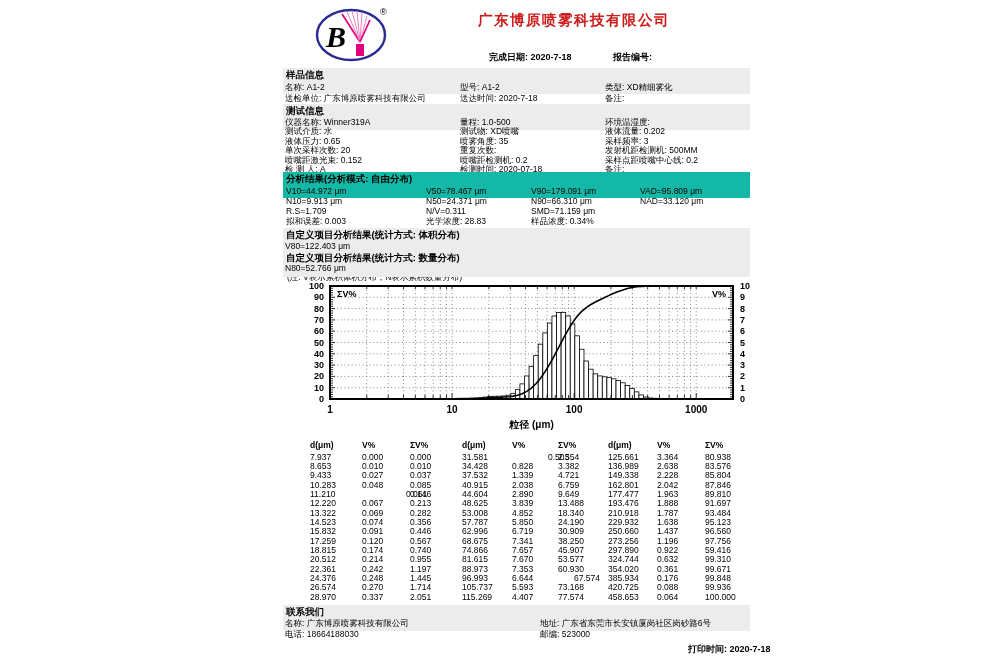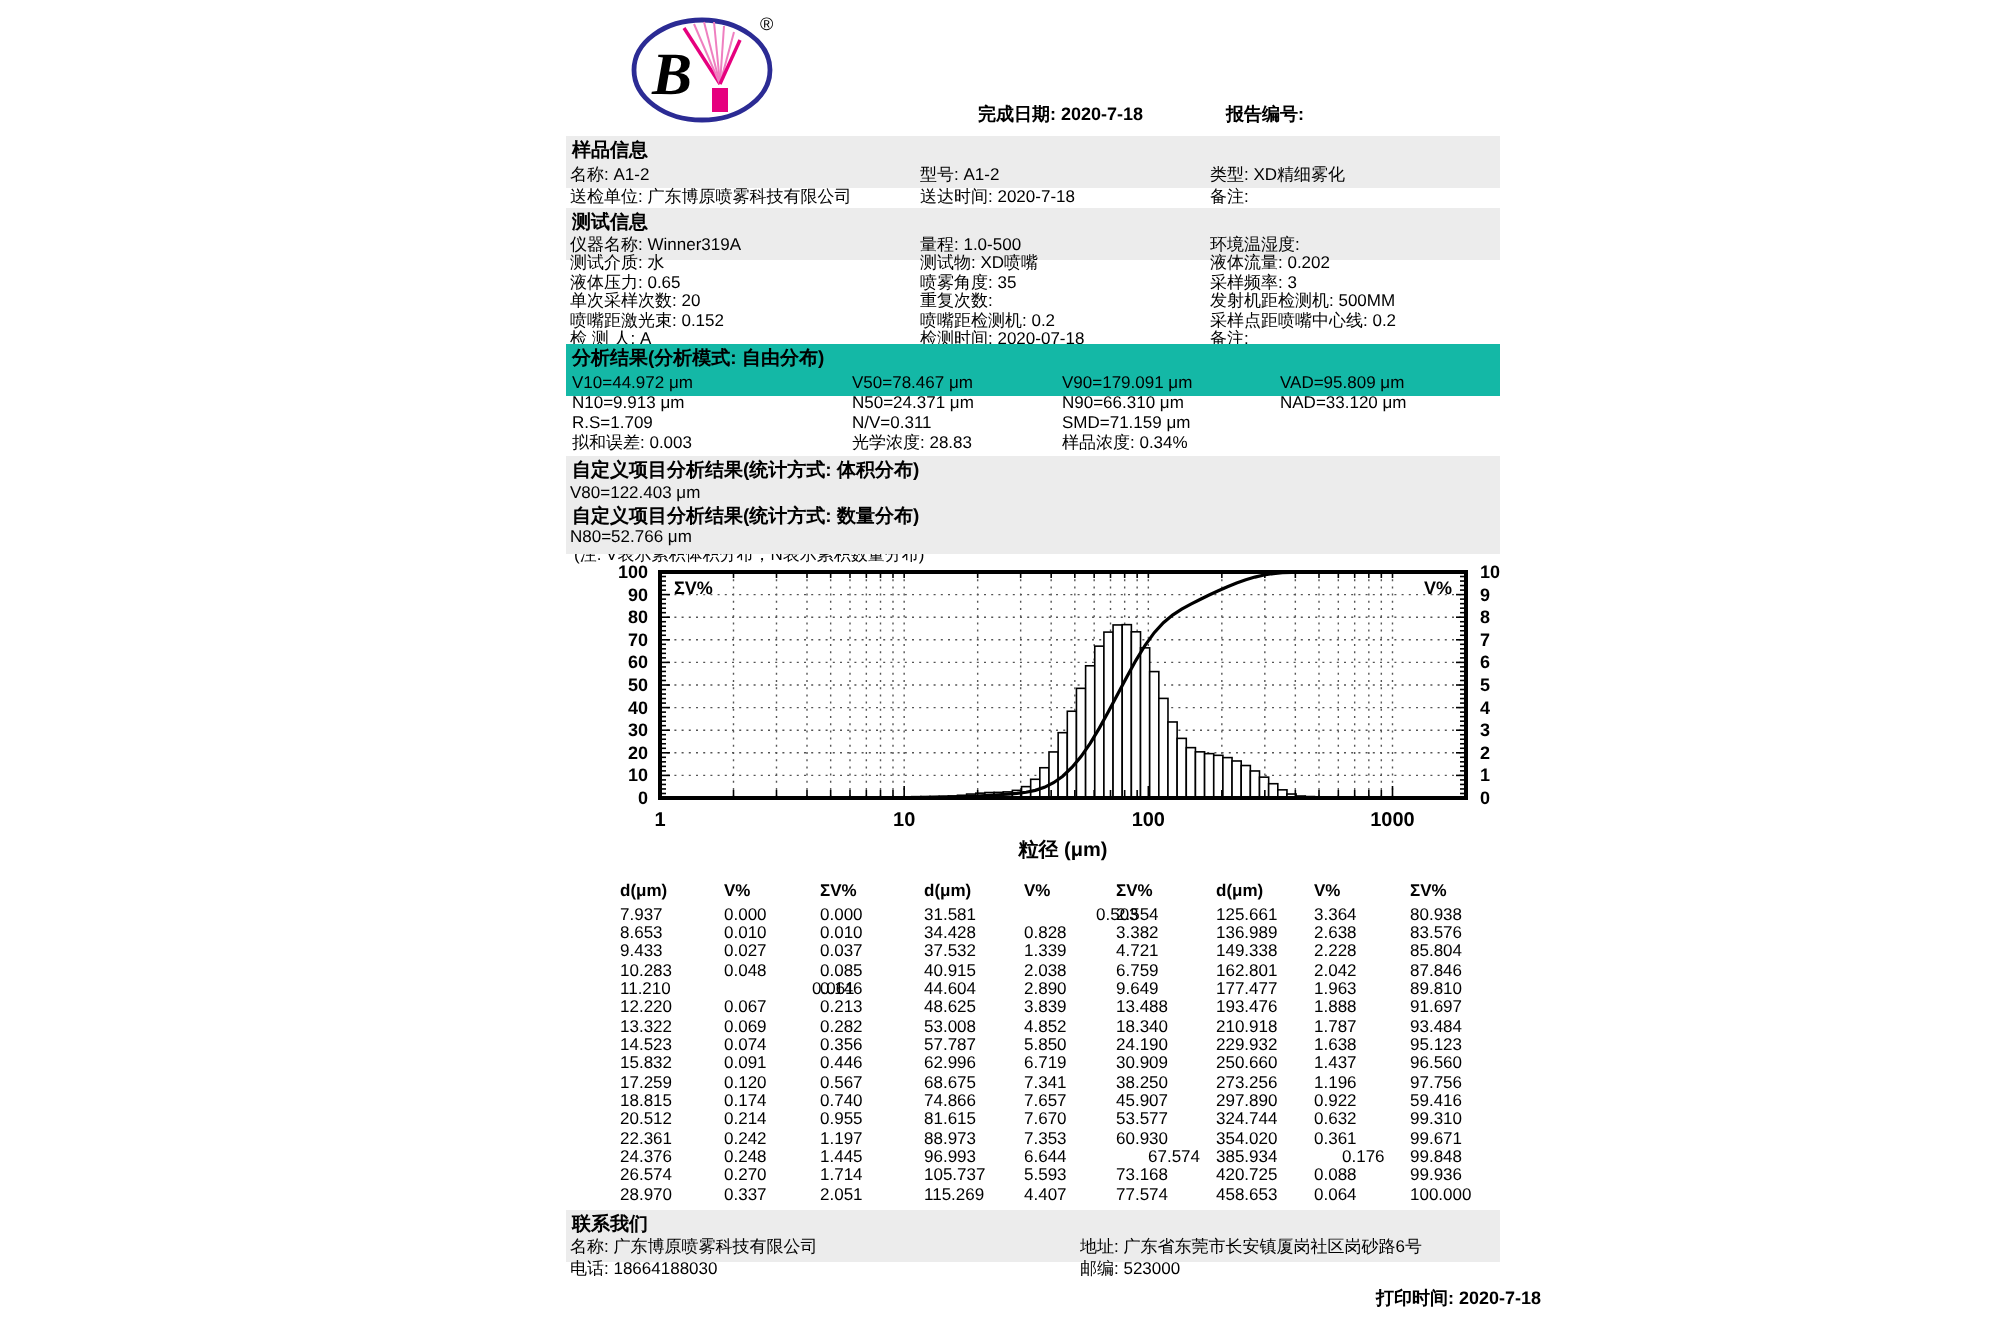--- a/index.html
+++ b/index.html
@@ -29,20 +29,21 @@
         <line x1="46" y1="38" x2="33" y2="8" stroke="#ef7fc0" stroke-width="1"></line>
         <line x1="46" y1="38" x2="38" y2="7" stroke="#ef7fc0" stroke-width="1"></line>
         <line x1="46" y1="38" x2="43" y2="7" stroke="#ef7fc0" stroke-width="1"></line>
         <line x1="46" y1="38" x2="48" y2="9" stroke="#ef7fc0" stroke-width="1"></line>
         <line x1="46" y1="38" x2="53" y2="12" stroke="#ef7fc0" stroke-width="1"></line>
         <line x1="46" y1="38" x2="56" y2="16" stroke="#e6007e" stroke-width="1.7"></line>
         <rect x="42" y="40" width="8" height="12" fill="#e6007e"></rect>
         <text x="12" y="43" font-size="30" font-family="&quot;Liberation Serif&quot;,serif" font-style="italic" font-weight="bold" fill="#e6007e">B</text>
         <text x="66" y="11" font-size="9" fill="#2b2b94">®</text>
       </svg></div>
+  <div class="title" id="title" style="color: rgb(204, 28, 28);">广东博原喷雾科技有限公司</div>
   <span class="txt hdr" style="left:489px;top:52px">完成日期: 2020-7-18</span>
   <span class="txt hdr" style="left:613px;top:52px">报告编号:</span>
 
   <span class="txt" style="left:287px;top:272px">(注: V表示累积体积分布，N表示累积数量分布)</span>
 
   <svg id="chart" width="470" height="152" style="position:absolute;left:283px;top:282px">
       <line x1="47" y1="105.7" x2="450" y2="105.7" class="grid"></line>
       <line x1="47" y1="94.4" x2="450" y2="94.4" class="grid"></line>
       <line x1="47" y1="83.1" x2="450" y2="83.1" class="grid"></line>
       <line x1="47" y1="71.8" x2="450" y2="71.8" class="grid"></line>
@@ -499,21 +500,21 @@
     <span class="txt tcell" style="left: 608px; top: 563.7px;">354.020</span>
     <span class="txt tcell" style="left: 657px; top: 563.7px;">0.361</span>
     <span class="txt tcell" style="left: 705px; top: 563.7px;">99.671</span>
     <span class="txt tcell" style="left: 310px; top: 573.05px;">24.376</span>
     <span class="txt tcell" style="left: 362px; top: 573.05px;">0.248</span>
     <span class="txt tcell" style="left: 410px; top: 573.05px;">1.445</span>
     <span class="txt tcell" style="left: 462px; top: 573.05px;">96.993</span>
     <span class="txt tcell" style="left: 512px; top: 573.05px;">6.644</span>
     <span class="txt tcell" style="left: 558px; top: 573.05px; margin-left: 16px;">67.574</span>
     <span class="txt tcell" style="left: 608px; top: 573.05px;">385.934</span>
-    <span class="txt tcell" style="left: 657px; top: 573.05px; padding-left: 14px;">0.176</span>
+    <span class="txt tcell" style="left: 643px; top: 573.05px; padding-left: 14px;">0.176</span>
     <span class="txt tcell" style="left: 705px; top: 573.05px;">99.848</span>
     <span class="txt tcell" style="left: 310px; top: 582.4px;">26.574</span>
     <span class="txt tcell" style="left: 362px; top: 582.4px;">0.270</span>
     <span class="txt tcell" style="left: 410px; top: 582.4px;">1.714</span>
     <span class="txt tcell" style="left: 462px; top: 582.4px;">105.737</span>
     <span class="txt tcell" style="left: 512px; top: 582.4px;">5.593</span>
     <span class="txt tcell" style="left: 558px; top: 582.4px;">73.168</span>
     <span class="txt tcell" style="left: 608px; top: 582.4px;">420.725</span>
     <span class="txt tcell" style="left: 657px; top: 582.4px;">0.088</span>
     <span class="txt tcell" style="left: 705px; top: 582.4px;">99.936</span>

